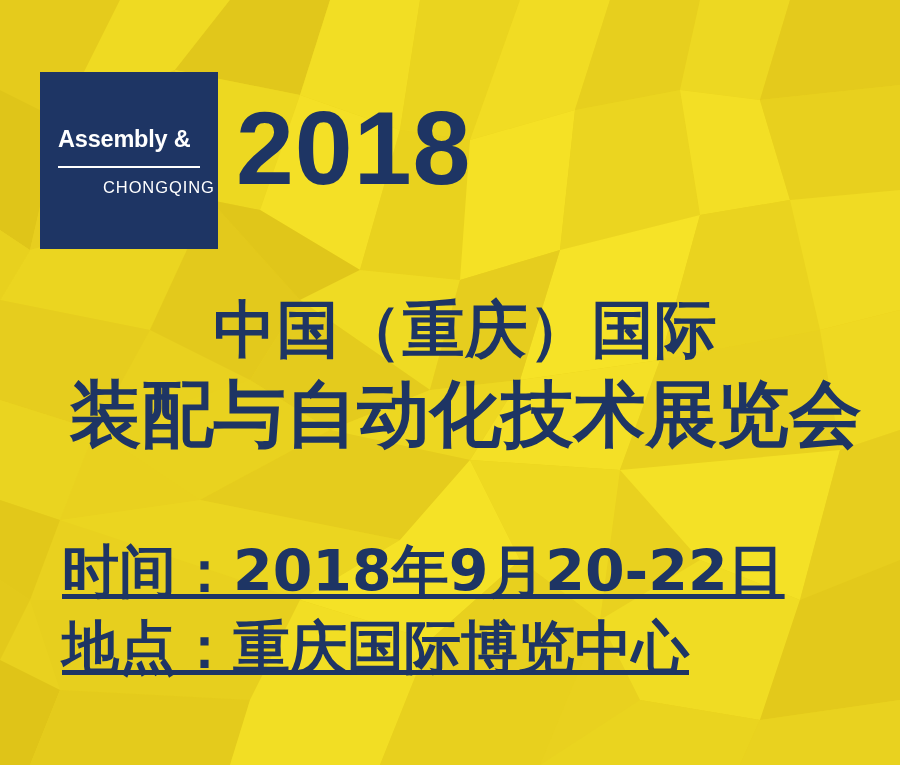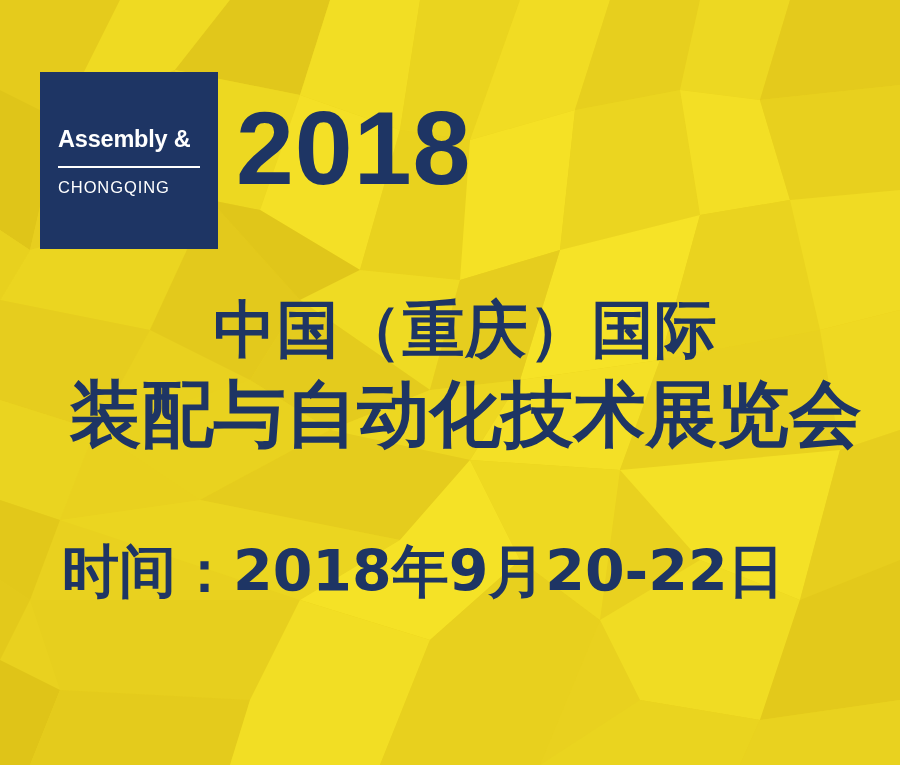--- a/index.html
+++ b/index.html
@@ -55,20 +55,21 @@
     margin: 13px 0 11px 0;
     width: 100%;
   }
   .logo-city {
     color: #ffffff;
     font-size: 16.5px;
     font-weight: 400;
     letter-spacing: 0.9px;
     line-height: 1;
     white-space: nowrap;
+    margin-left: 45px;
   }
 
   
   .year {
     position: absolute;
     left: 236px;
     top: 96px;
     font-size: 104px;
     font-weight: 700;
     color: #1E3564;
@@ -102,20 +103,21 @@
     left: 62px;
     top: 534px;
   }
   .info-line {
     color: #1E3564;
     font-weight: 700;
     font-size: 57px;
     line-height: 1.33;
     white-space: nowrap;
     font-family: "DejaVu Sans", "Liberation Sans", sans-serif;
+    text-decoration: underline;
   }
 </style>
 </head>
 <body>
 
 <div class="poster">
 
   <svg class="bg-poly" viewBox="0 0 900 765" preserveAspectRatio="none" aria-hidden="true">
     <rect x="0" y="0" width="900" height="765" fill="#E9D11F"></rect>
     <g>
@@ -190,15 +192,16 @@
 
   <div class="year">2018</div>
 
   <div class="headline">
     <div class="headline-line l1">中国（重庆）国际</div>
     <div class="headline-line l2">装配与自动化技术展览会</div>
   </div>
 
   <div class="info">
     <div class="info-line">时间：2018年9月20-22日</div>
+    <div class="info-line">地点：重庆国际博览中心</div>
   </div>
 
 </div>
 
 </body></html>

